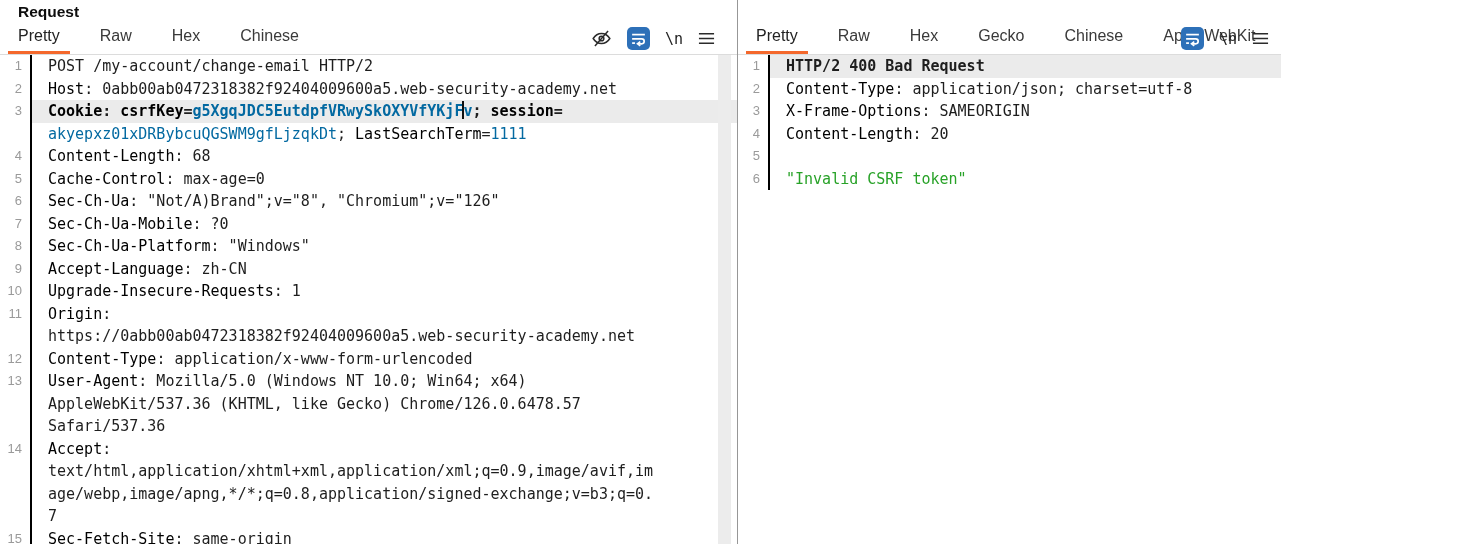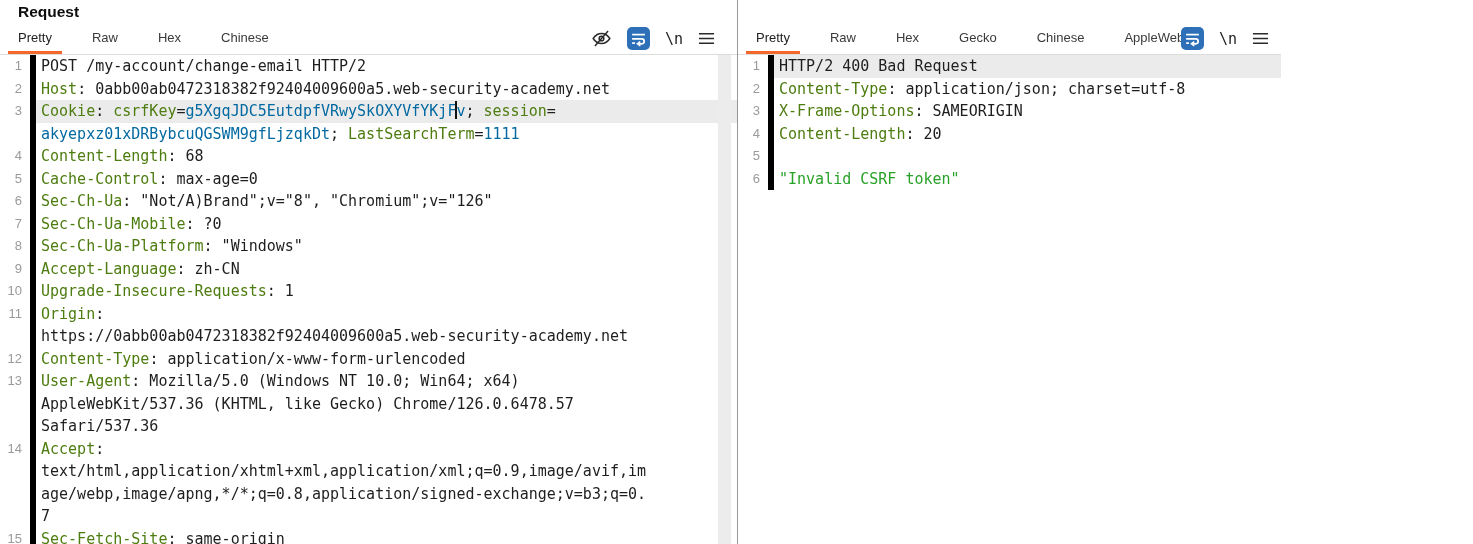--- a/index.html
+++ b/index.html
@@ -11,21 +11,21 @@
   }
   .panel { position:relative; overflow:hidden; background:#fff; }
   .panel.left  { width:738px; flex:none; border-right:1px solid #979797; }
   .panel.right { flex:1; }
 
   .panel-header { height:55px; position:relative; border-bottom:1px solid #dcdcdc; }
   .panel-title  { font-weight:bold; font-size:15.5px; color:#0d0d0d; padding:3px 0 0 18px; }
 
   .tabs { position:absolute; left:8px; bottom:0; display:flex; }
   .tab {
-    font-size:13px; color:#3a3a3a; padding:5px 10px 6px; margin-right:20px;
+    font-size:16px; color:#3a3a3a; padding:5px 10px 6px; margin-right:20px;
     border-bottom:3px solid transparent; cursor:default; white-space:nowrap;
   }
   .tab.active { color:#222; border-bottom-color:#f4682c; }
 
   .toolbar { position:absolute; top:27px; display:flex; align-items:center; gap:15px; }
   .toolbar.tb-left  { right:22px; }
   .toolbar.tb-right { right:12px; }
   .icon-btn { display:flex; align-items:center; justify-content:center; cursor:default; }
   .wrap-btn { width:23px; height:23px; border-radius:5px; background:#2d70b8; }
   .nl-label { font-family:"DejaVu Sans Mono", monospace; font-size:15px; color:#222; }
@@ -34,25 +34,25 @@
     position:absolute; top:55px; left:0; right:0; bottom:0;
     font-family:"DejaVu Sans Mono", monospace; font-size:15px; line-height:22.5px;
     white-space:pre; overflow:hidden;
   }
   .row { display:flex; height:22.5px; }
   .gutter {
     flex:none; width:30px; text-align:right; padding-right:8px;
     font-family:"Liberation Sans", sans-serif; font-size:13px; color:#9a9a9a;
     line-height:22.5px;
   }
-  .code { flex:1; border-left:6px solid #000000; padding-left:5px; }
-  .row.hl .code { background:#ebebeb; }
+  .code { flex:1; border-left:2px solid #000000; padding-left:16px; }
+  .row.hl .code { background:#ebebeb;font-weight:bold; }
 
   .sk { color:#1e1e1e; }
-  .sh { color:#4d7c0f; }
+  .sh { color:#000000; }
   .sr { color:#0369a1; }
   .sg { color:#28a228; }
   .caret { display:inline-block; width:2px; height:18px; background:#111;
            vertical-align:middle; margin:-3px -1px 0 -1px; }
 
   .vscroll {
     position:absolute; top:55px; bottom:0; right:6px; width:13px;
     background:#ececec;
   }
 </style>

